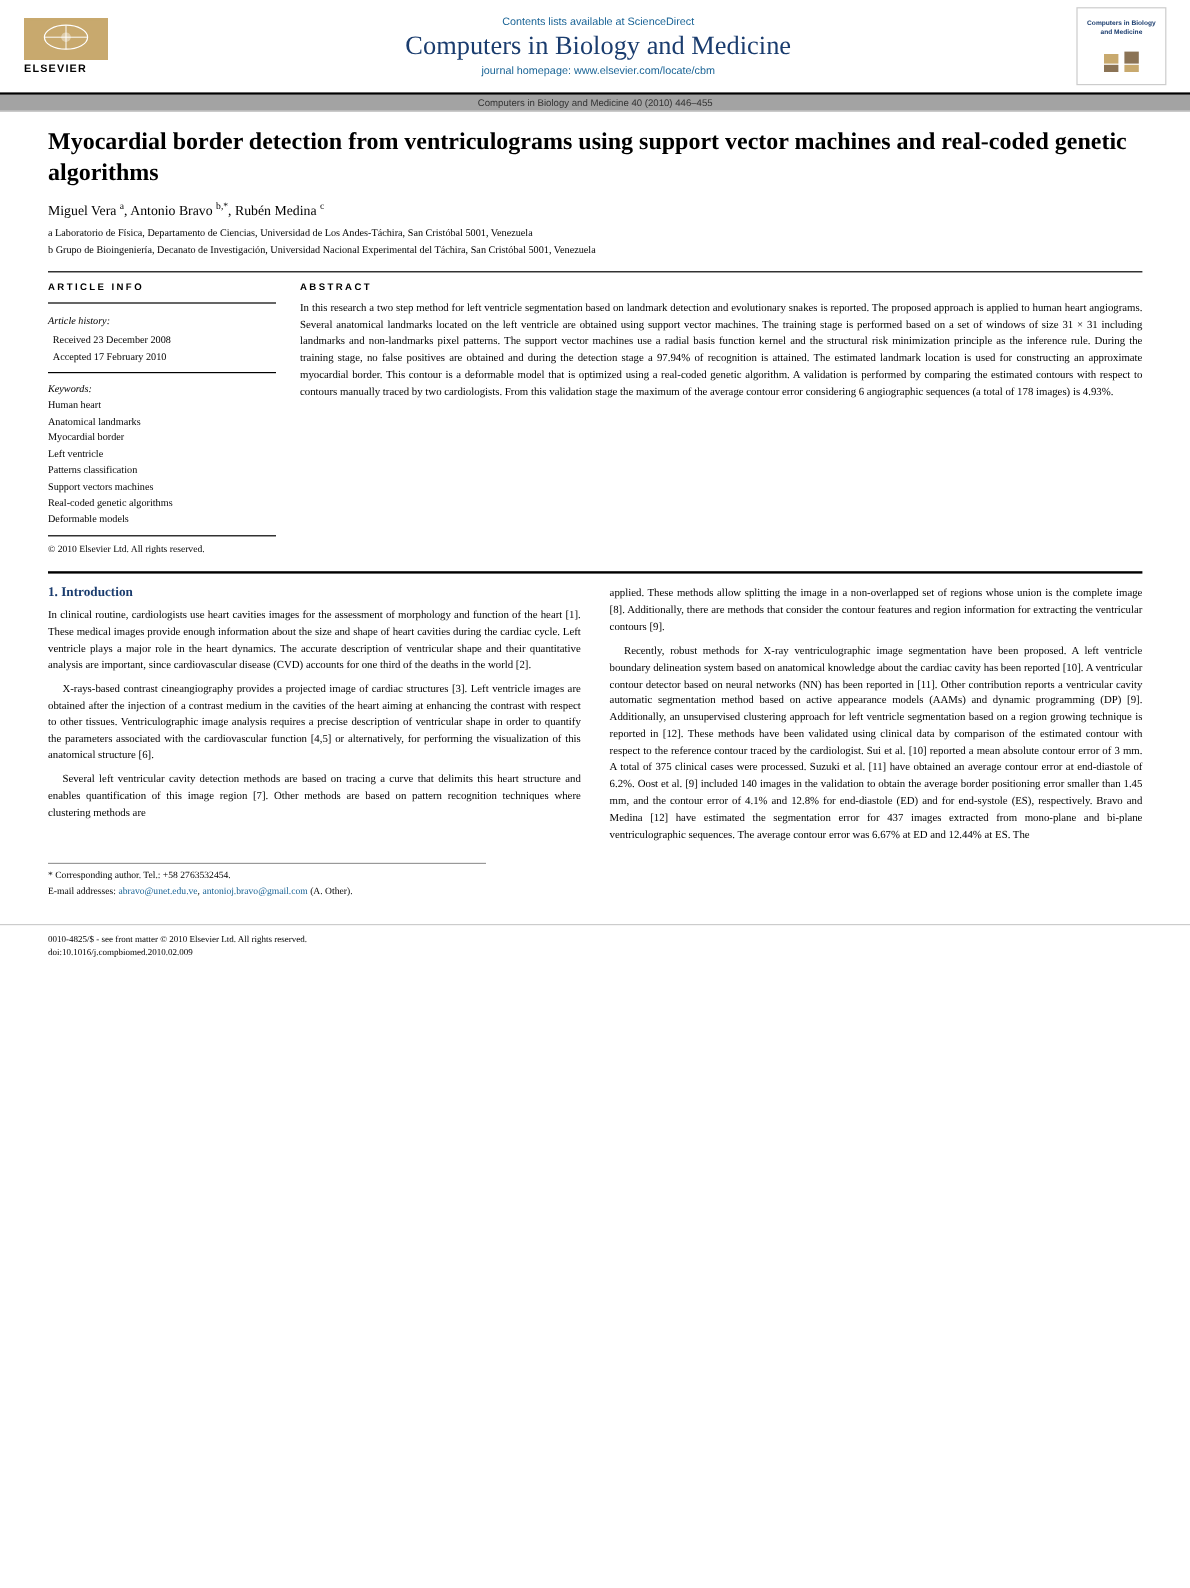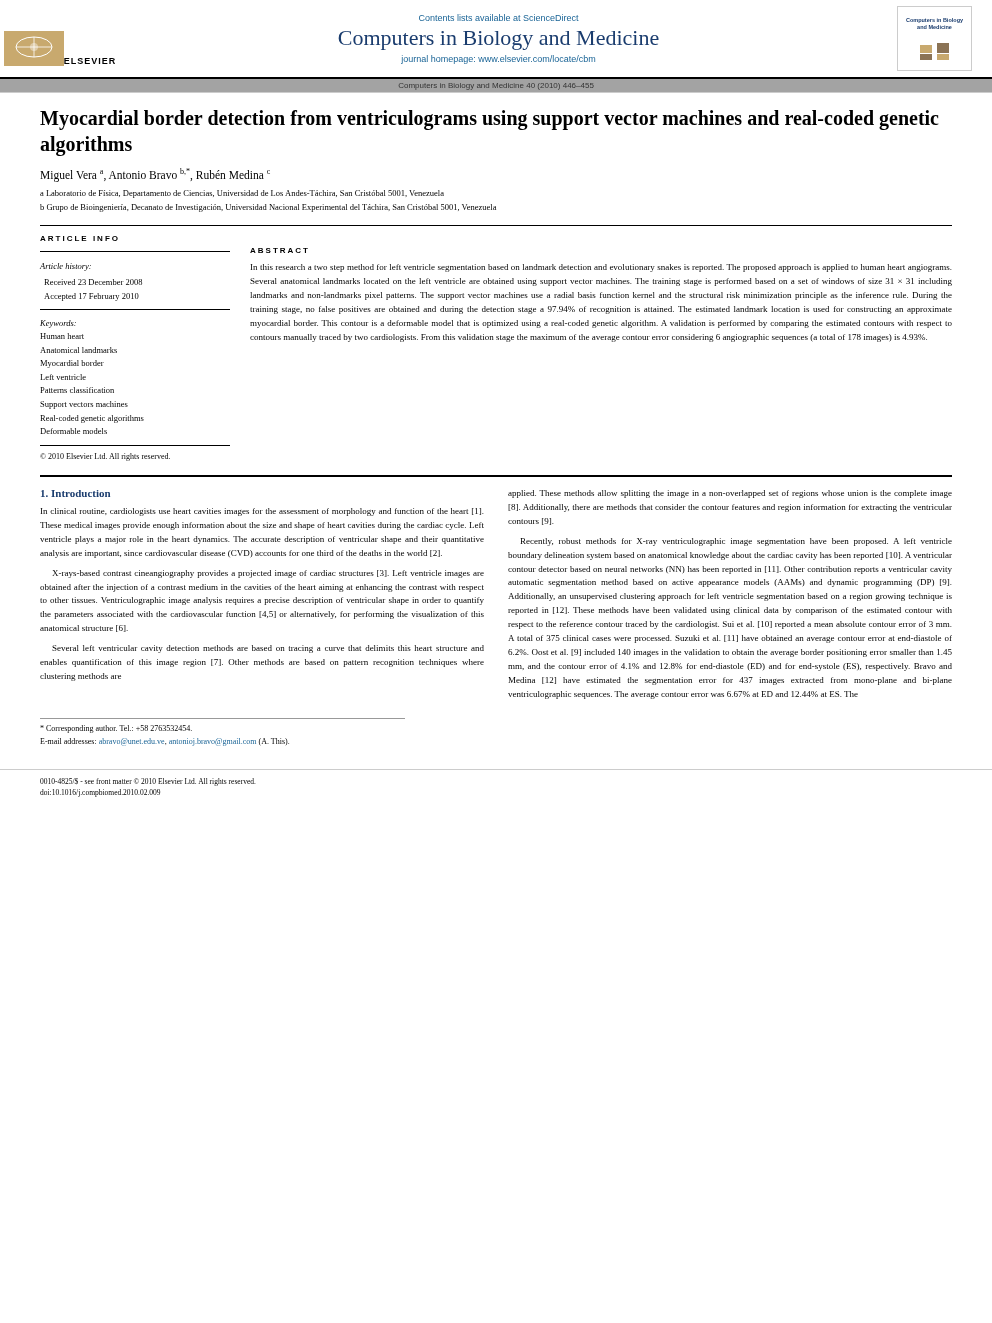--- a/index.html
+++ b/index.html
@@ -17,21 +17,22 @@
       border-bottom: 2px solid #000;
       padding: 6px 20px 6px 20px;
       display: flex;
       align-items: center;
       justify-content: space-between;
     }
     .elsevier-logo {
       width: 80px;
       height: 55px;
       display: flex;
-      align-items: flex-end;
+      flex-direction: column;
+      align-items: flex-start;
       justify-content: center;
     }
     .elsevier-logo-top {
       width: 70px;
       height: 35px;
       background: #c8a96e;
       display: flex;
       align-items: center;
       justify-content: center;
       font-size: 7px;
@@ -173,21 +174,20 @@
       display: flex;
       gap: 20px;
       margin-top: 6px;
     }
     .col-left {
       width: 190px;
       flex-shrink: 0;
     }
     .col-right {
       flex: 1;
-      margin-top: 12px;
     }
 
     
     .section-label {
       font-size: 8px;
       font-weight: bold;
       letter-spacing: 2px;
       text-transform: uppercase;
       margin-bottom: 6px;
       font-family: Arial, sans-serif;
@@ -420,21 +420,21 @@
     </div>
   </div>
 
   <hr class="footnote-divider">
   <div class="footnote">
     <div>* Corresponding author. Tel.: +58 2763532454.</div>
     <div>
       <span>E-mail addresses:</span>
       <span style="color:#1a6496;">abravo@unet.edu.ve</span>,
       <span style="color:#1a6496;">antonioj.bravo@gmail.com</span>
-      <span>(A. This).</span>
+      <span>(A. Other).</span>
     </div>
   </div>
 
 </div>
 
 <div class="bottom-bar">
   <div class="bottom-left-text">
     <div>0010-4825/$ - see front matter © 2010 Elsevier Ltd. All rights reserved.</div>
     <div>doi:10.1016/j.compbiomed.2010.02.009</div>
   </div>

